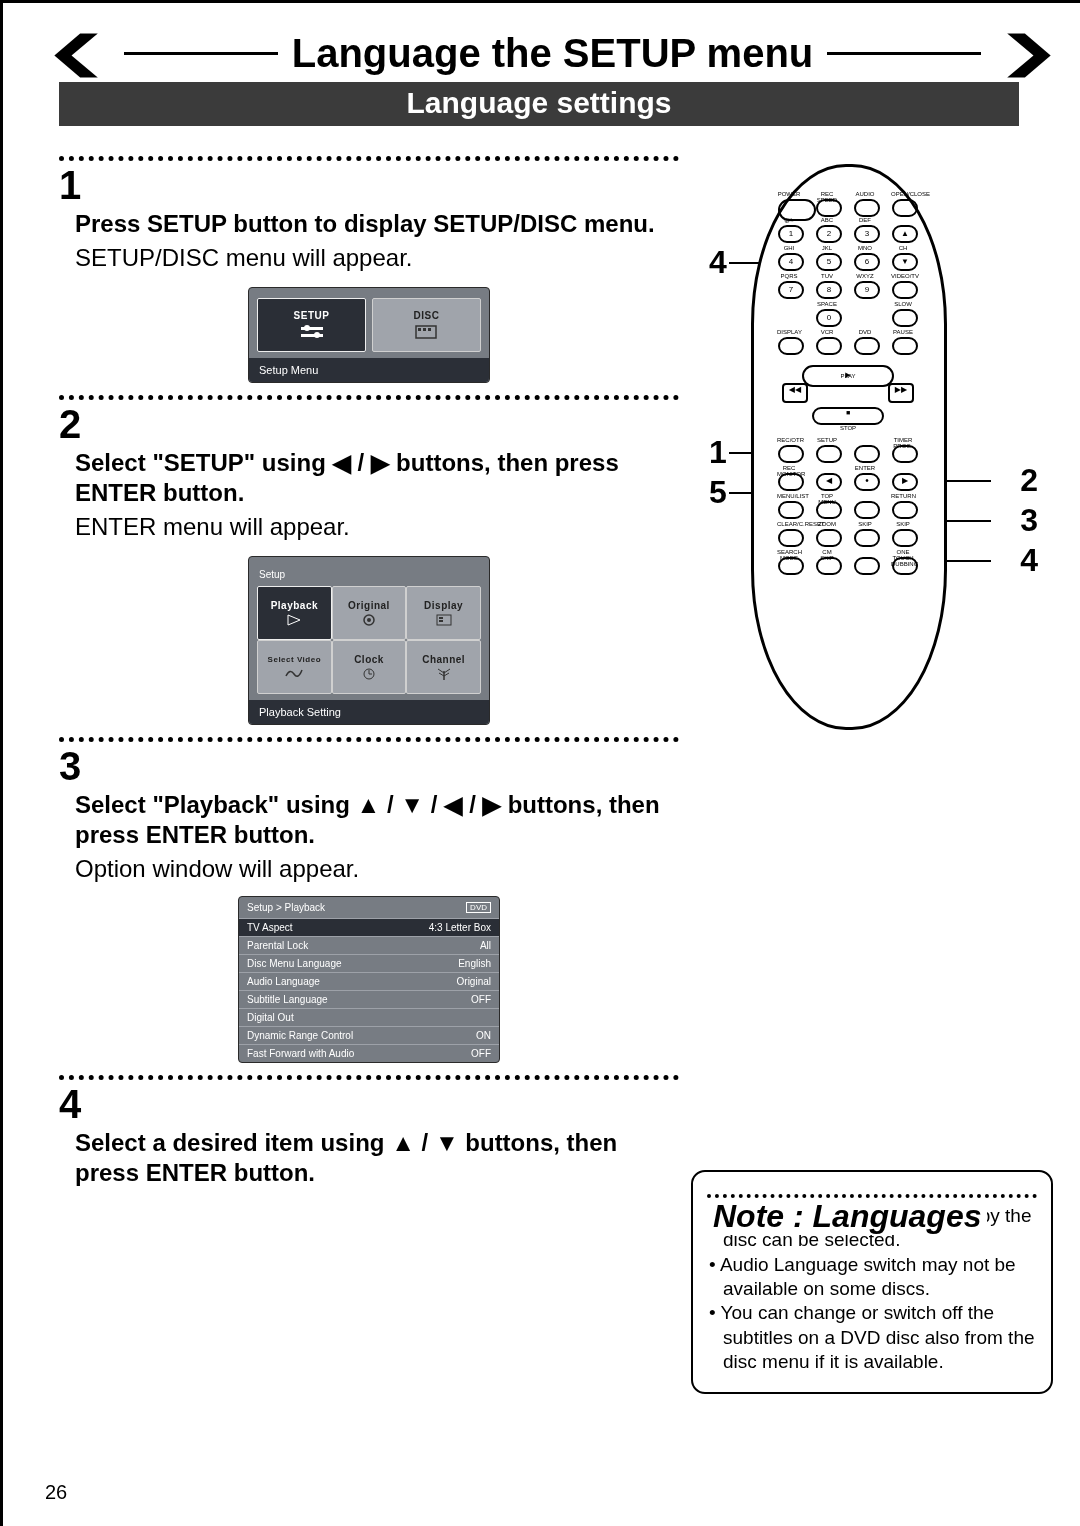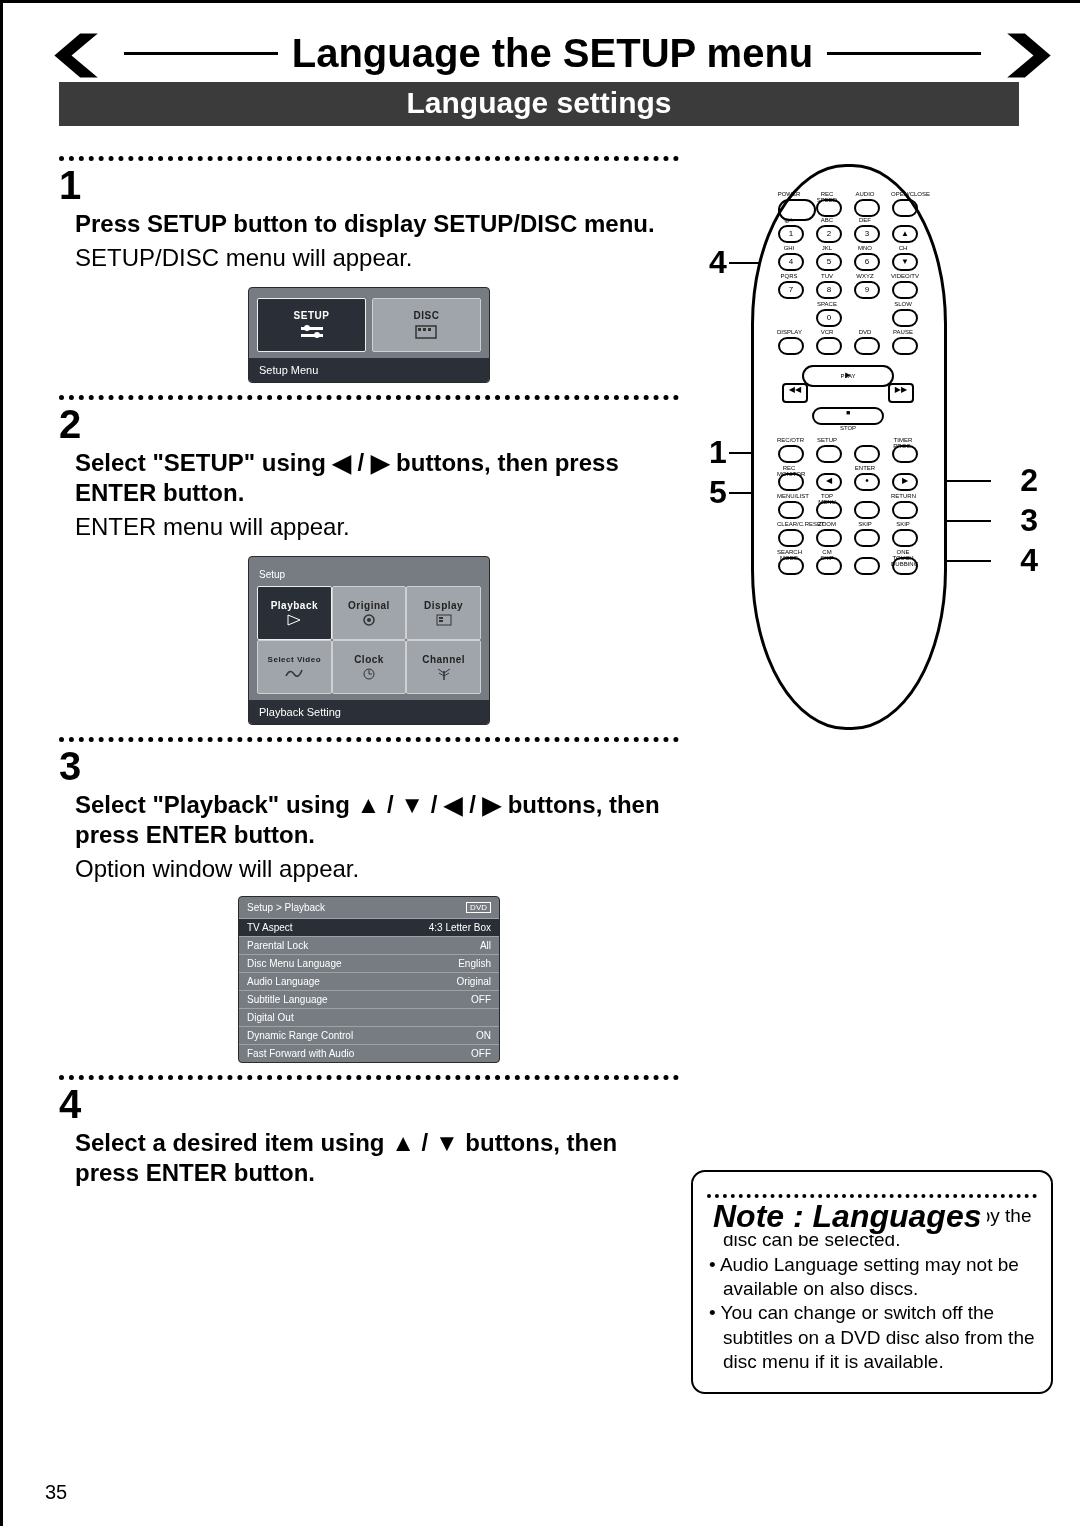--- a/index.html
+++ b/index.html
@@ -542,21 +542,21 @@
               <div class="rbtn" style="left: 138px; top: 390px;"></div>
             </div>
         </div>
       </div>
 
       <div class="note-box">
         <span class="note-title">Note : Languages</span>
         <hr class="note-dotted">
         <ul class="note-list">
           <li>Only the languages supported by the disc can be selected.</li>
-          <li>Audio Language setting may not be available on also discs.</li>
+          <li>Audio Language switch may not be available on some discs.</li>
           <li>You can change or switch off the subtitles on a DVD disc also from the disc menu if it is available.</li>
         </ul>
       </div>
     </div>
   </div>
 
-  <div class="pagenum">35</div>
+  <div class="pagenum">26</div>
 </div>
 
 </body></html>

